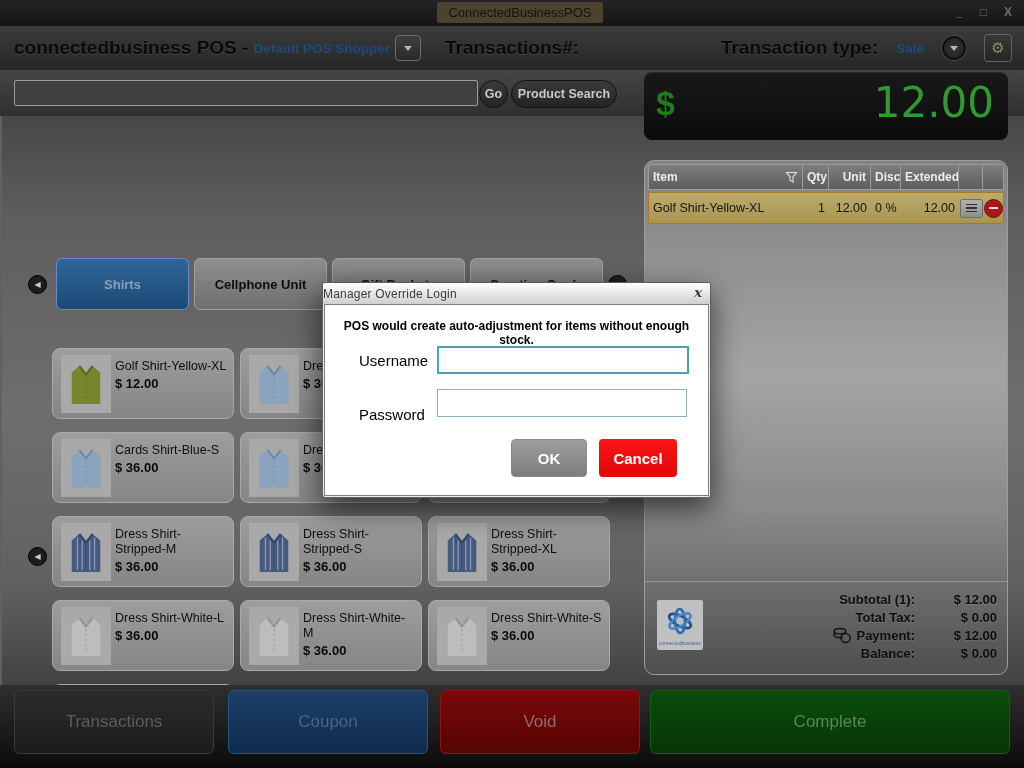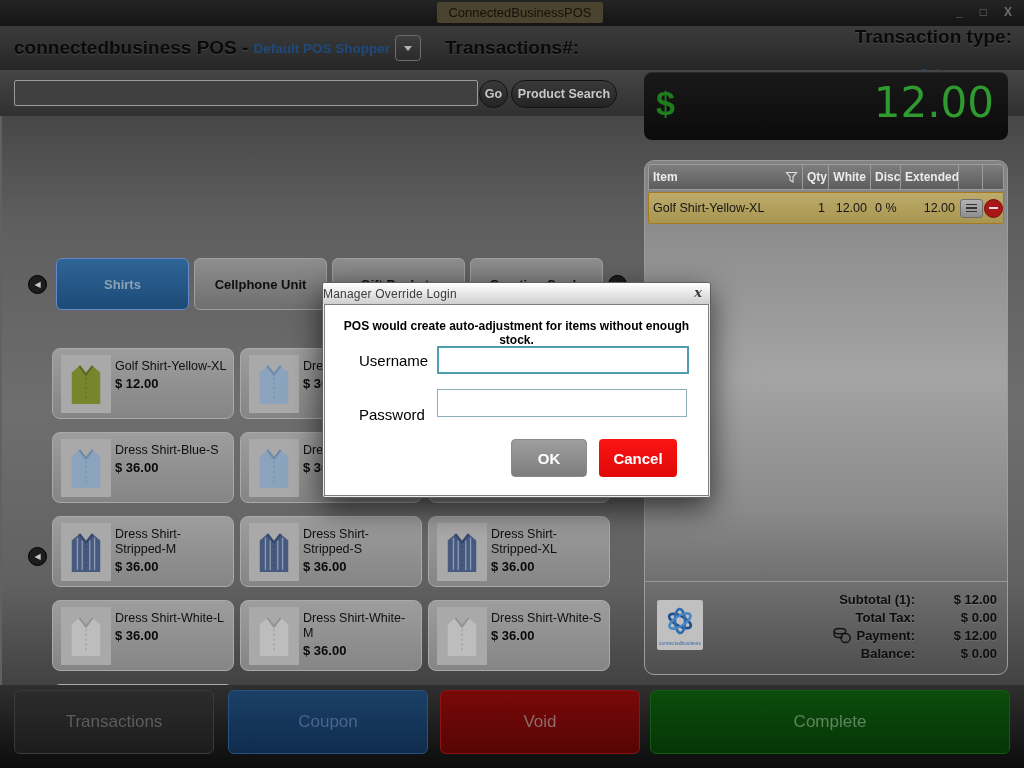--- a/index.html
+++ b/index.html
@@ -13,21 +13,21 @@
     color:#16120a;font-size:13px;line-height:21px;text-align:center;}
   #win-controls{right:12px;top:5px;display:flex;gap:17px;color:#6f6f6f;font-size:12px;font-weight:bold;}
   #win-controls span{cursor:default;}
 
   
   #menubar{left:0;top:26px;width:1024px;height:44px;background:linear-gradient(#3c3c3c,#262626);border-bottom:1px solid #1a1a1a;}
   .embossed{color:#0a0a0a;text-shadow:0 1px 0 rgba(255,255,255,0.10);font-weight:bold;font-size:19px;}
   .blue-text{color:#1e4a7e;font-weight:bold;font-size:13.5px;}
   #shopper-group{left:14px;top:0;height:44px;display:flex;align-items:center;gap:5px;}
   #txn-label{left:0;right:0;top:0;height:44px;display:flex;align-items:center;justify-content:center;}
-  #type-group{right:12px;top:0;height:44px;display:flex;align-items:center;gap:18px;flex-direction:column;}
+  #type-group{right:12px;top:0;height:44px;display:flex;align-items:center;gap:18px;}
   .drop-btn{width:24px;height:24px;border:1px solid #6e6e6e;border-radius:4px;background:linear-gradient(#3e3e3e,#2a2a2a);
     display:flex;align-items:center;justify-content:center;}
   .tri-down{width:0;height:0;border-left:4px solid transparent;border-right:4px solid transparent;border-top:5px solid #b5b5b5;}
   .circle-chev{width:20px;height:20px;border-radius:50%;border:2px solid #101010;background:radial-gradient(#343434,#202020);
     display:flex;align-items:center;justify-content:center;box-shadow:0 0 0 1px #4a4a4a;}
   #gear-btn{width:26px;height:26px;border:1px solid #636363;border-radius:4px;background:linear-gradient(#383838,#252525);
     display:flex;align-items:center;justify-content:center;color:#8f8a66;font-size:15px;font-family:"DejaVu Sans",sans-serif;}
 
   
   #toolbar{left:0;top:70px;width:1024px;height:46px;background:linear-gradient(#454545,#303030);}
@@ -231,21 +231,21 @@
         </div>
         <div class="prod-card">
           <div class="prod-thumb">
             <svg width="38" height="44" viewBox="0 0 40 46">
               <path d="M13 4 L5 11 L5 44 L35 44 L35 11 L27 4 L20 13 Z" fill="#8ba3bd"></path>
               <path d="M13 4 L20 13 L27 4" fill="none" stroke="#6e8aa6" stroke-width="2.2"></path>
               <line x1="20" y1="16" x2="20" y2="40" stroke="#6e8aa6" stroke-width="1" stroke-dasharray="2 3"></line>
             </svg>
           </div>
           <div class="prod-text">
-            <div class="prod-name">Dress Shirt-Blue-S</div>
+            <div class="prod-name">Cards Shirt-Blue-S</div>
             <div class="prod-price">$ 36.00</div>
           </div>
         </div>
         <div class="prod-card">
           <div class="prod-thumb">
             <svg width="38" height="44" viewBox="0 0 40 46">
               <path d="M13 4 L5 11 L5 44 L35 44 L35 11 L27 4 L20 13 Z" fill="#8ba3bd"></path>
               <path d="M13 4 L20 13 L27 4" fill="none" stroke="#6e8aa6" stroke-width="2.2"></path>
               <line x1="20" y1="16" x2="20" y2="40" stroke="#6e8aa6" stroke-width="1" stroke-dasharray="2 3"></line>
             </svg>
@@ -394,21 +394,21 @@
   <div id="cart-panel" class="abs">
     <div id="cart-table">
       <div id="cart-header">
           <div class="hcell w-item">
             <span>Item</span>
             <svg class="funnel" width="13" height="13" viewBox="0 0 13 13">
               <path d="M1.5 1.5 H11.5 L8 5.8 V11 L5 9.3 V5.8 Z" fill="none" stroke="#e0e0e0" stroke-width="1.1"></path>
             </svg>
           </div>
           <div class="hcell w-qty">Qty</div>
-          <div class="hcell w-price">White</div>
+          <div class="hcell w-price">Unit</div>
           <div class="hcell w-disc">Disc</div>
           <div class="hcell w-ext">Extended</div>
           <div class="hcell w-b1"></div>
           <div class="hcell w-b2"></div>
         </div>
       <div id="cart-row">
           <div class="rcell w-item">Golf Shirt-Yellow-XL</div>
           <div class="rcell w-qty">1</div>
           <div class="rcell w-price">12.00</div>
           <div class="rcell w-disc">0 %</div>

